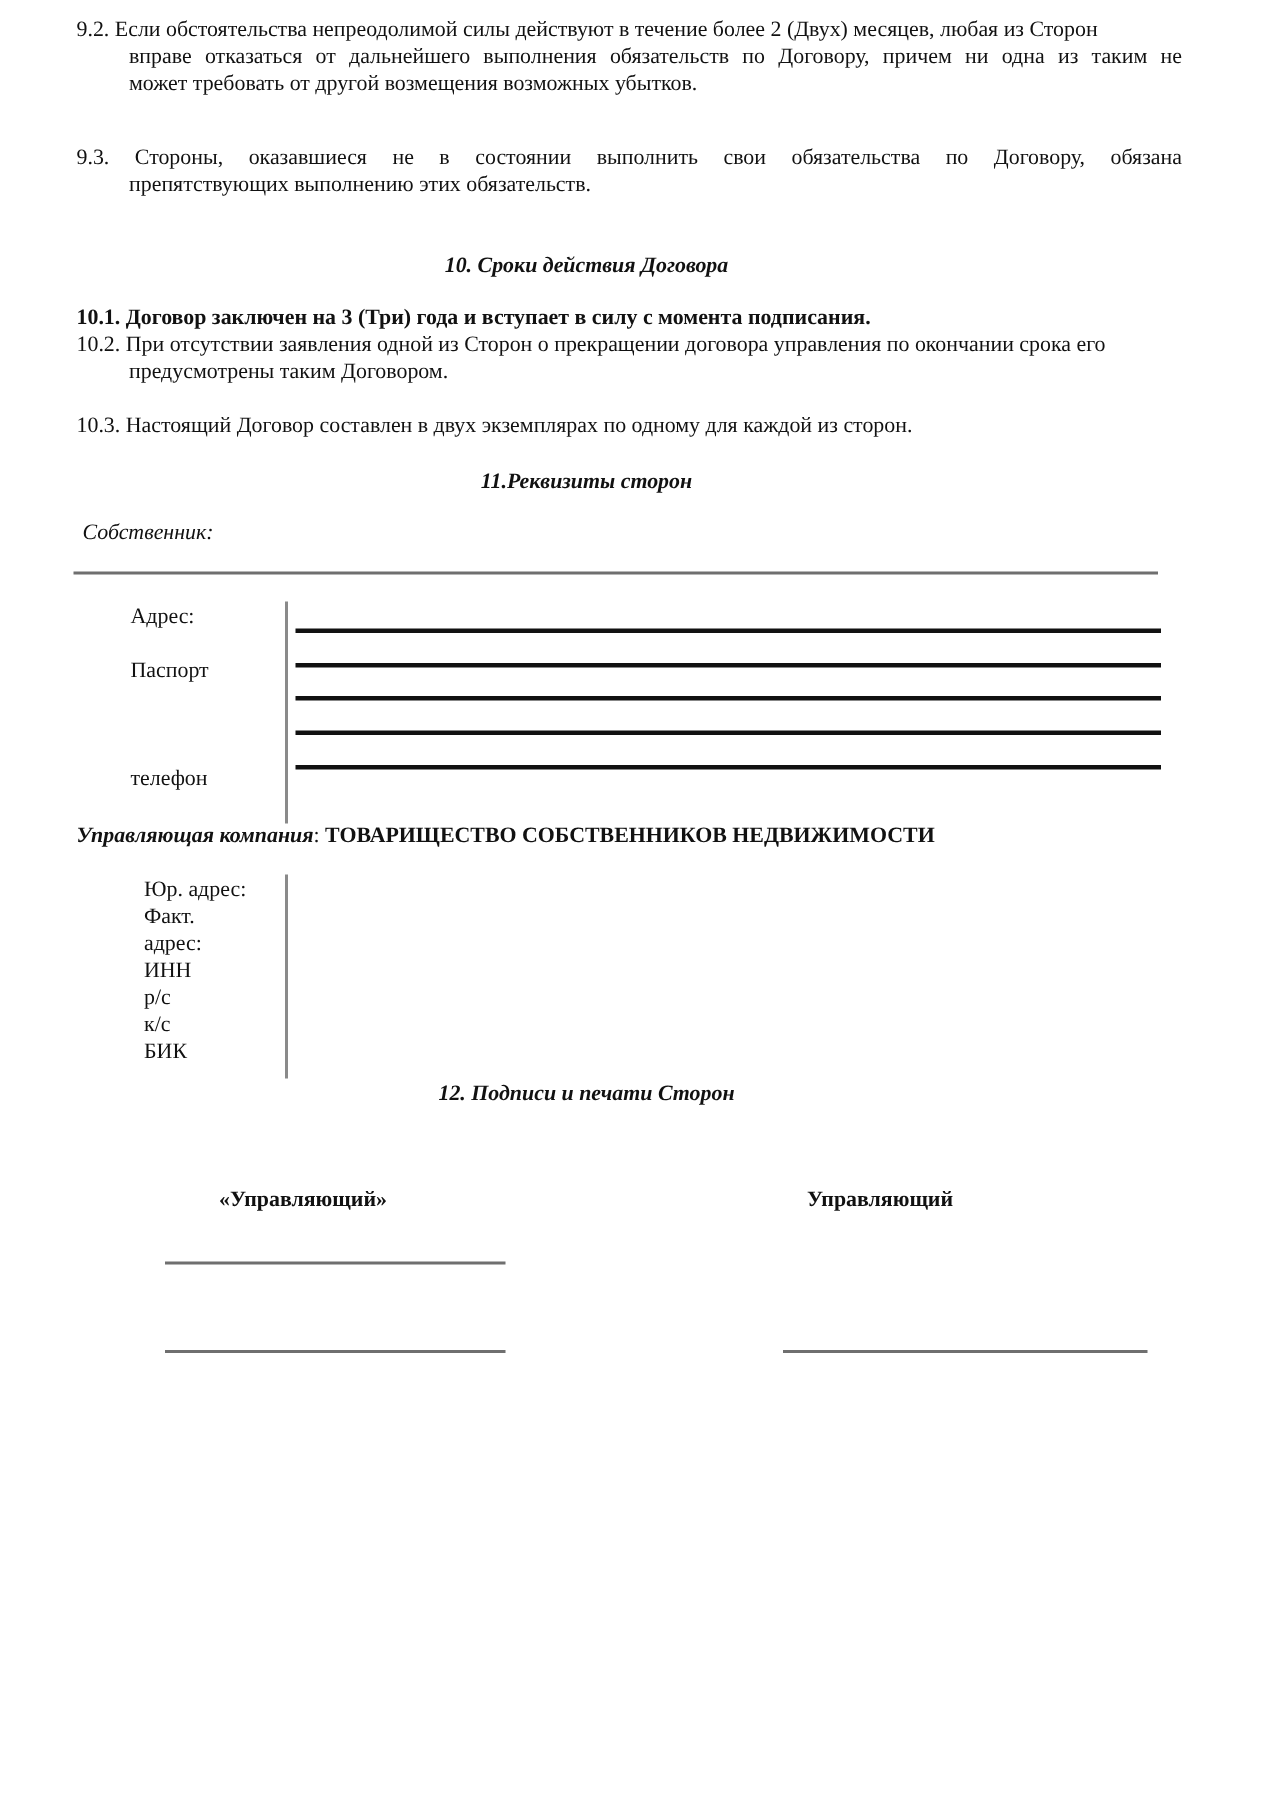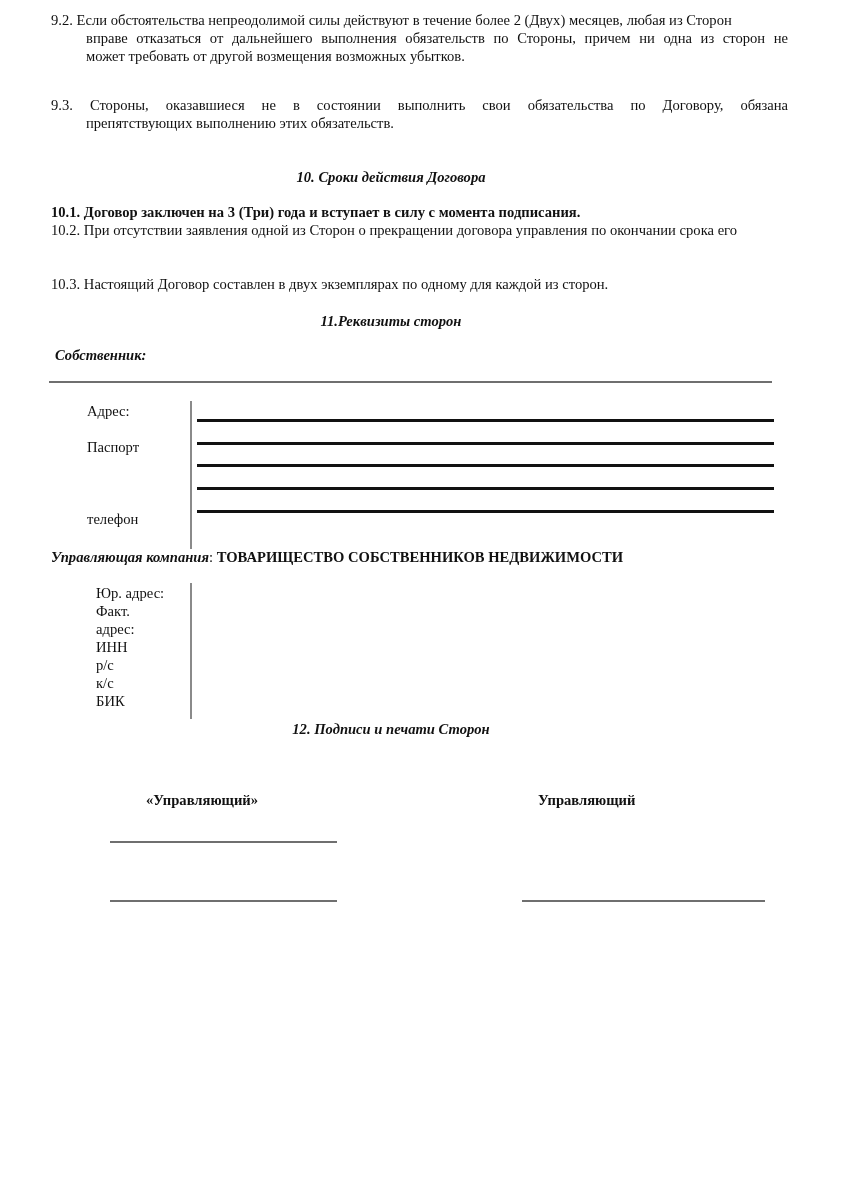--- a/index.html
+++ b/index.html
@@ -66,46 +66,47 @@
       position: absolute;
       height: 1.5px;
       background: #6f6f6f;
     }
   </style>
 </head>
 <body>
 
 <div class="para" style="top:11px;">
   <span class="line"><span>9.2.</span> <span>Если обстоятельства непреодолимой силы действуют в течение более 2 (Двух) месяцев, любая из Сторон</span></span>
-  <span class="line just indent">вправе отказаться от дальнейшего выполнения обязательств по Стороны, причем ни одна из сторон не</span>
+  <span class="line just indent">вправе отказаться от дальнейшего выполнения обязательств по Договору, причем ни одна из таким не</span>
   <span class="line indent">может требовать от другой возмещения возможных убытков.</span>
 </div>
 
 <div class="para" style="top:96px;">
   <span class="line just"><span>9.3.</span> <span>Стороны, оказавшиеся не в состоянии выполнить свои обязательства по Договору, обязана</span></span>
   <span class="line indent">препятствующих выполнению этих обязательств.</span>
 </div>
 
 <div class="heading" style="top:169px;">10. Сроки действия Договора</div>
 
 <div class="para" style="top:203px;font-weight:bold;">
   <span class="line"><span>10.1.</span> <span>Договор заключен на 3 (Три) года и вступает в силу с момента подписания.</span></span>
 </div>
 
 <div class="para" style="top:221px;font-family:Liberation Serif, serif;">
   <span class="line"><span>10.2.</span> <span>При отсутствии заявления одной из Сторон о прекращении договора управления по окончании срока его</span></span>
+  <span class="line indent">предусмотрены таким Договором.</span>
 </div>
 
 <div class="para" style="top:275px;">
   <span class="line"><span>10.3.</span> <span>Настоящий Договор составлен в двух экземплярах по одному для каждой из сторон.</span></span>
 </div>
 
 <div class="heading" style="top:313px;">11.Реквизиты сторон</div>
 
-<div class="abs" style="left:55px; top:347px; font-weight:bold; font-style:italic;">Собственник:</div>
+<div class="abs" style="left:55px; top:347px; font-weight:normal; font-style:italic;">Собственник:</div>
 <div class="hline-under" style="left:49px; top:381px; width:723px;"></div>
 
 <div class="label" style="left:87px; top:403px;">Адрес:</div>
 <div class="label" style="left:87px; top:439px;">Паспорт</div>
 <div class="label" style="left:87px; top:511px;">телефон</div>
 
 <div class="vline" style="left:190px; top:401px; height:148px;"></div>
 
 <div class="hline-thick" style="left:197px; top:419px; width:577px;"></div>
 <div class="hline-thick" style="left:197px; top:442px; width:577px;"></div>

